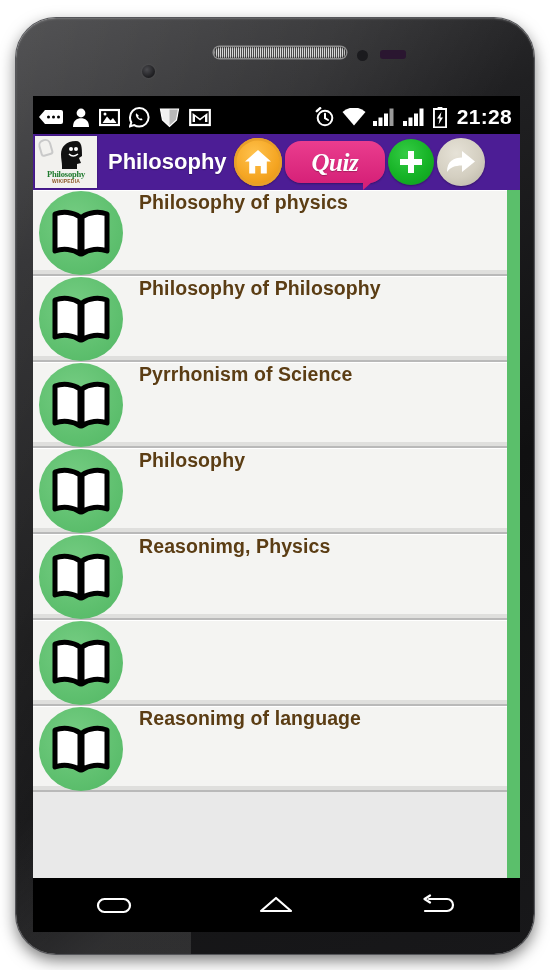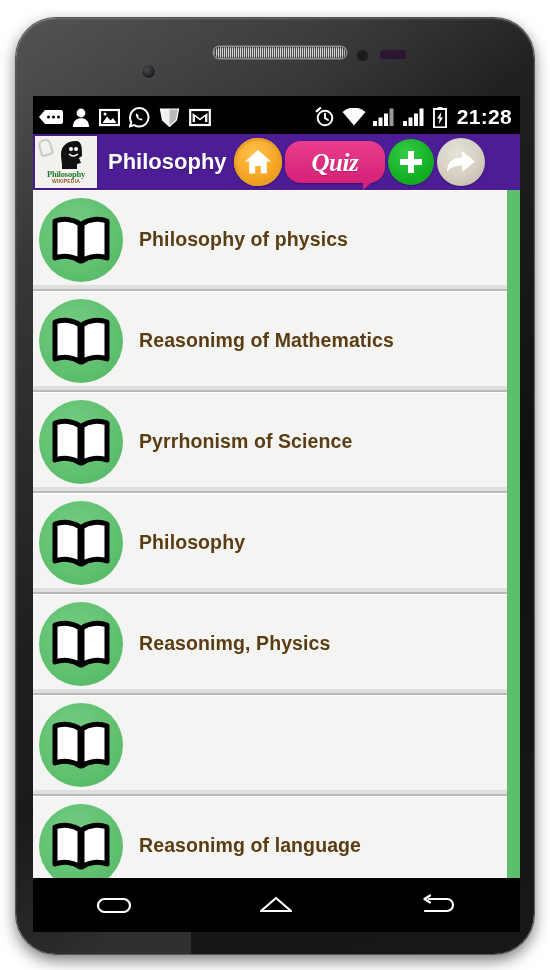--- a/index.html
+++ b/index.html
@@ -227,24 +227,23 @@
   
   #list-area {
     position: relative;
     height: 688px;
     background: #e9e9e9;
     overflow: hidden;
   }
   #list-scroll { position: relative; }
   .list-row {
     position: relative;
-    height: 101px;
+    height: 86px;
     background: #f4f4f2;
     display: flex;
-    align-items: center;
     border-top: 1px solid #ffffff;
     border-bottom: 2px solid #b9b9b9;
     box-shadow: inset 0 -4px 0 #dfdfdd;
   }
   .row-icon {
     width: 84px; height: 84px;
     margin-left: 6px;
     border-radius: 50%;
     background: radial-gradient(circle at 42% 36%, #76cd83 0%, #5fc06f 60%, #51b663 100%);
     display: flex; align-items: center; justify-content: center;
@@ -437,21 +436,21 @@
           <div class="row-label">Philosophy of physics</div>
         </div>
         <div class="list-row">
           <div class="row-icon">
             <svg width="58" height="50" viewBox="0 0 58 50">
       <path d="M3 6 C11 3 21 4 28 9 L28 46 C21 41 11 40 3 43 Z" fill="#fff" stroke="#000" stroke-width="5" stroke-linejoin="round"></path>
       <path d="M55 6 C47 3 37 4 30 9 L30 46 C37 41 47 40 55 43 Z" fill="#fff" stroke="#000" stroke-width="5" stroke-linejoin="round"></path>
       <rect x="26.4" y="7" width="5.2" height="40" fill="#000"></rect>
     </svg>
           </div>
-          <div class="row-label">Reasonimg of Mathematics</div>
+          <div class="row-label">Philosophy of Philosophy</div>
         </div>
         <div class="list-row">
           <div class="row-icon">
             <svg width="58" height="50" viewBox="0 0 58 50">
       <path d="M3 6 C11 3 21 4 28 9 L28 46 C21 41 11 40 3 43 Z" fill="#fff" stroke="#000" stroke-width="5" stroke-linejoin="round"></path>
       <path d="M55 6 C47 3 37 4 30 9 L30 46 C37 41 47 40 55 43 Z" fill="#fff" stroke="#000" stroke-width="5" stroke-linejoin="round"></path>
       <rect x="26.4" y="7" width="5.2" height="40" fill="#000"></rect>
     </svg>
           </div>
           <div class="row-label">Pyrrhonism of Science</div>

